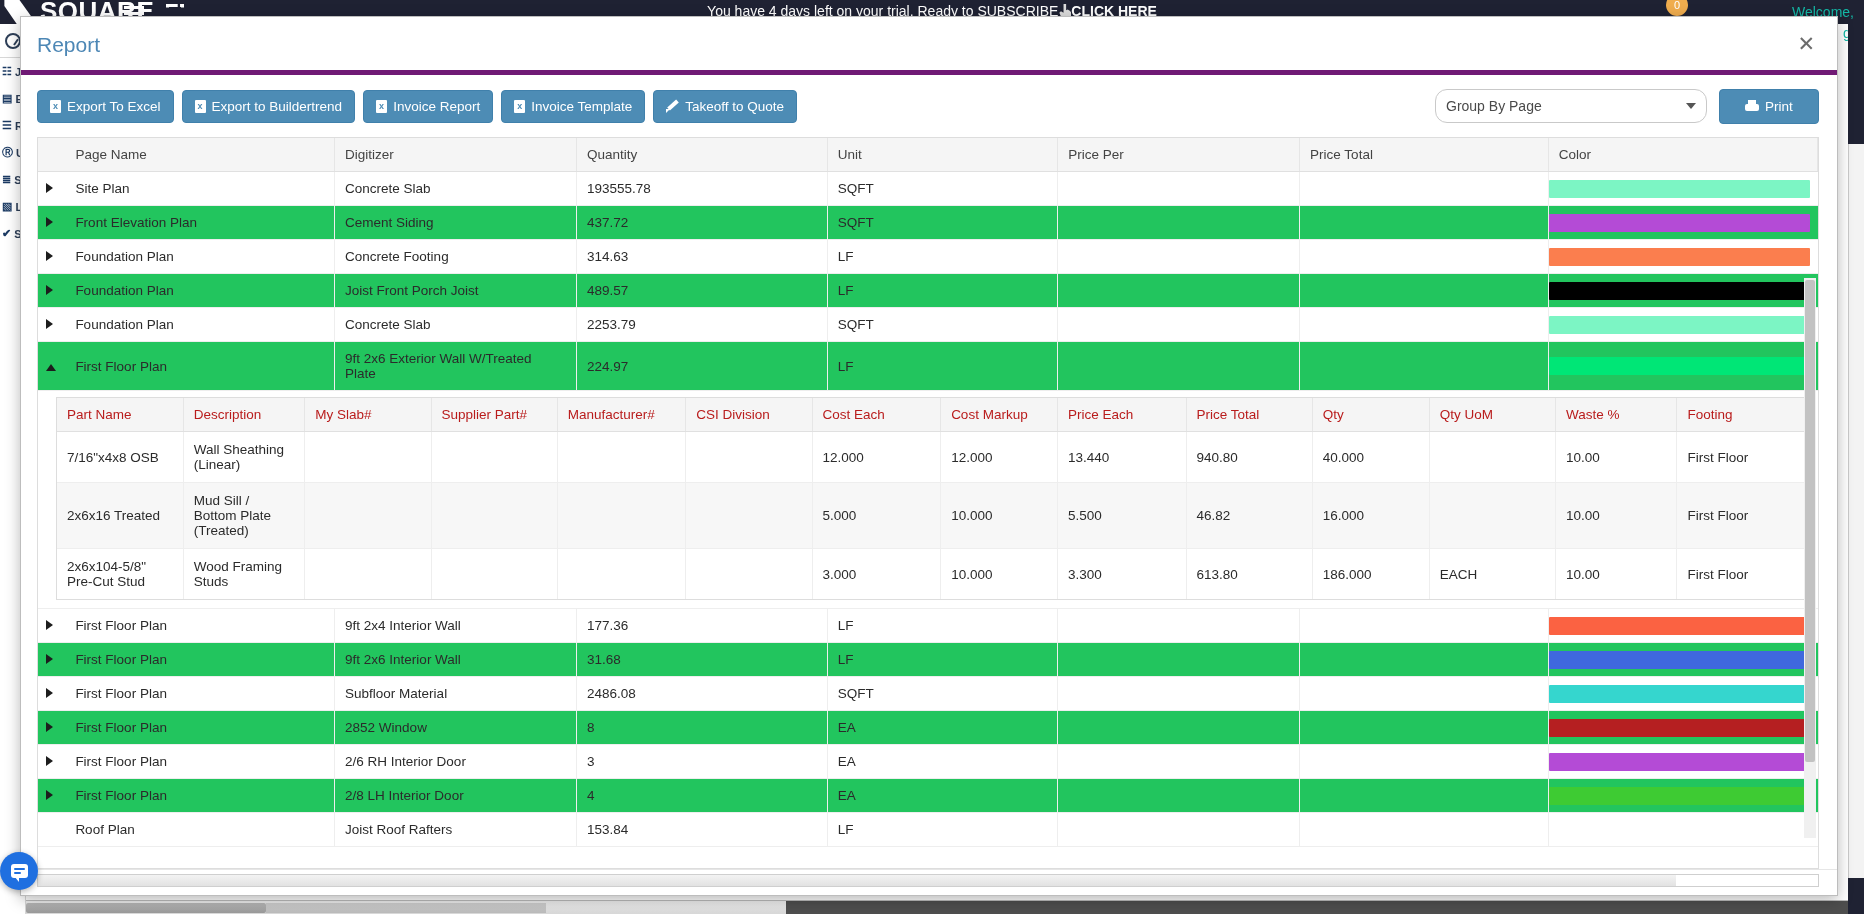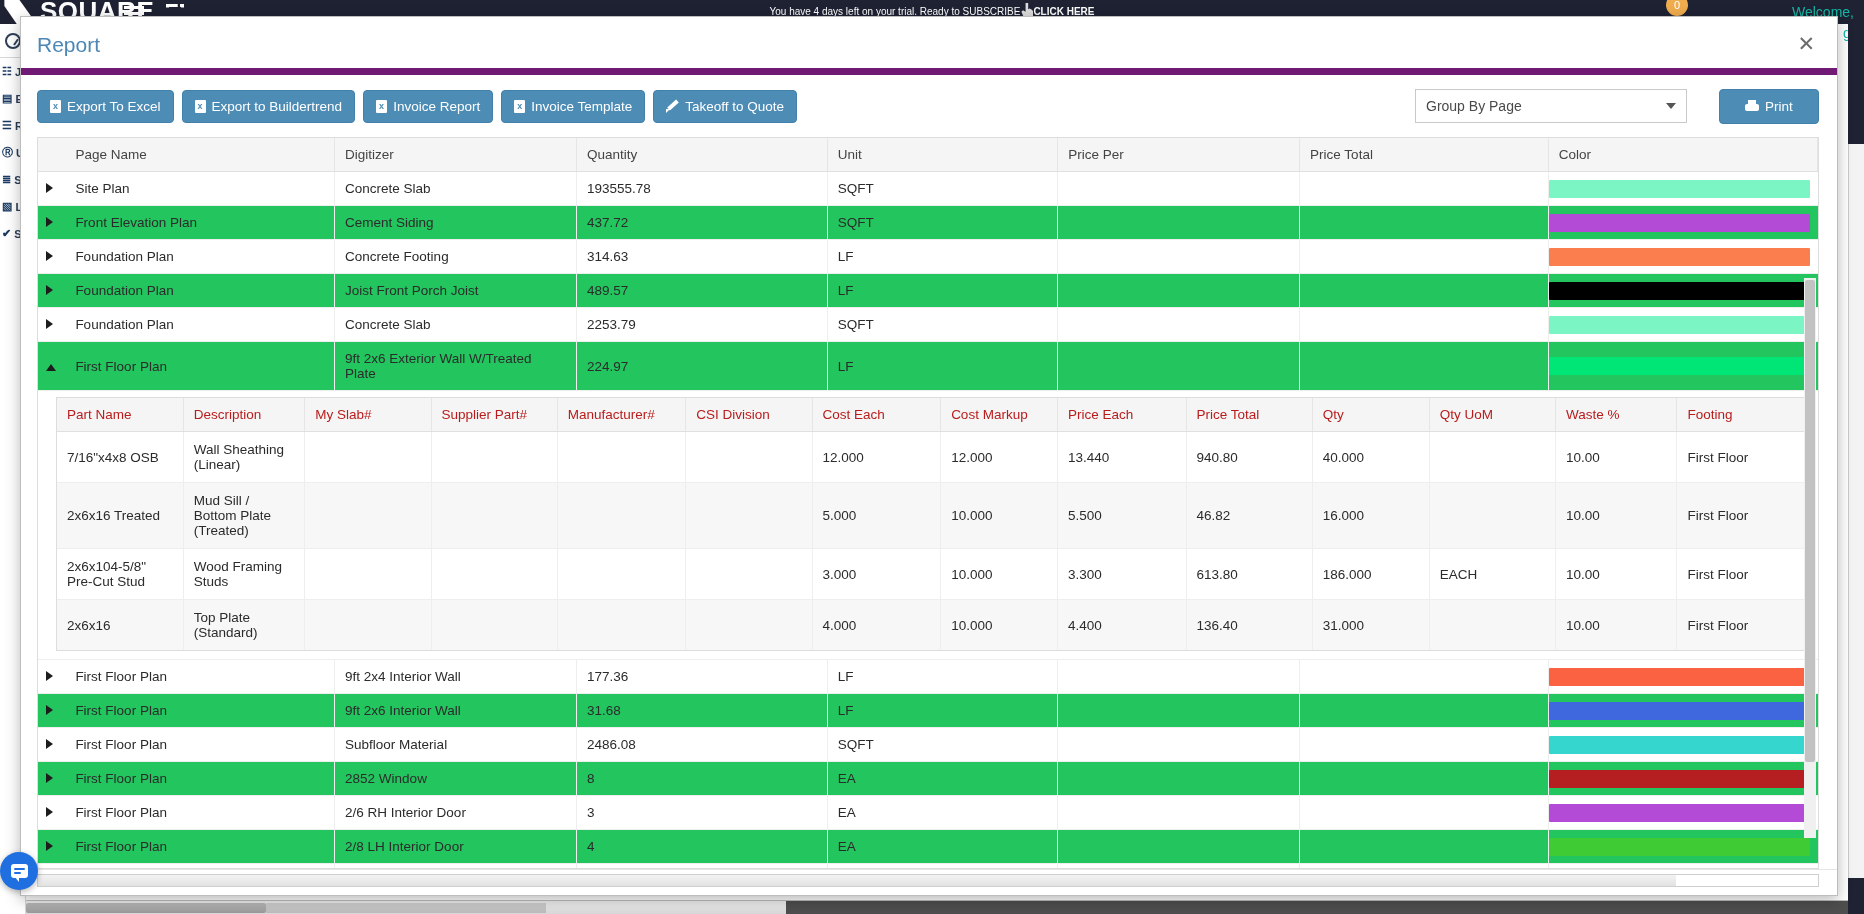--- a/index.html
+++ b/index.html
@@ -37,21 +37,21 @@
   #hamburger { position: absolute; left: 124px; top: 6px; width: 20px; }
   #hamburger span { display:block; height:3px; background:#fff; margin-bottom:3px; }
   #expand-icon {
     position: absolute; left: 166px; top: 4px;
     width: 18px; height: 16px;
     border: 3px solid #fff; border-top-color: #fff;
     clip-path: polygon(0 0,35% 0,35% 22%,0 22%,0 100%,22% 100%,22% 0, 78% 0, 78% 22%, 100% 22%, 100% 0, 65% 0, 65% 100%, 100% 100%, 100% 78%, 0 78%);
   }
   #trial-banner {
     position: absolute; left: 0; right: 0; top: 3px;
-    text-align: center; font-size: 10px; color: #ffffff;
+    text-align: center; font-size: 14px; color: #ffffff;
   }
   #trial-banner .cta { font-weight: bold; border-bottom: 1px solid #fff; }
   #cursor-hand {
     display: inline-block; width: 13px; height: 14px;
     background: #dcdcdc; vertical-align: -2px;
     clip-path: polygon(40% 0, 60% 0, 60% 45%, 72% 40%, 88% 48%, 100% 60%, 100% 100%, 25% 100%, 8% 62%, 20% 52%, 40% 62%);
   }
   #bell-badge {
     position: absolute; right: 176px; top: -6px;
     width: 22px; height: 22px; border-radius: 50%;
@@ -140,21 +140,21 @@
     left: 20px; top: 16px;
     width: 1818px; height: 880px;
     background: #ffffff;
     border: 1px solid #bdbdbd;
     box-shadow: 0 4px 14px rgba(0,0,0,.28);
     z-index: 20;
     display: flex; flex-direction: column;
   }
   #modal-header {
     height: 58px; flex: 0 0 58px;
-    border-bottom: 7px solid #701a75;
+    border-bottom: 5px solid #701a75;
     position: relative;
   }
   #modal-title {
     position: absolute; left: 16px; top: 16px;
     font-size: 21px; color: #4d87b5; font-weight: normal;
   }
   #modal-close {
     position: absolute; right: 18px; top: 12px;
     font-size: 21px; color: #6c6c6c; cursor: pointer;
     line-height: 1; background: none; border: none; padding: 4px;
@@ -202,34 +202,34 @@
   }
   .btn .printer::after{
     content:""; position:absolute; left:3px; top:0; width:8px; height:4px;
     background:#fff;
   }
   #toolbar-right {
     margin-left: auto; display: flex; align-items: center; gap: 12px;
   }
   #group-select {
     width: 272px; height: 34px;
-    border: 1px solid #c9c9c9; border-radius: 0;
+    border: 1px solid #c9c9c9; border-radius: 12px;
     background: #ffffff;
     font-size: 14px; color: #4a4a4a;
     display: flex; align-items: center;
     padding: 0 10px; position: relative; cursor: pointer;
   }
   #group-select .caret {
     position: absolute; right: 10px; top: 13px;
     width: 0; height: 0;
     border-left: 5px solid transparent; border-right: 5px solid transparent;
     border-top: 6px solid #555;
   }
   #print-btn {
-    width: 100px; justify-content: center; padding: 9px 12px; margin-left: 20px;
+    width: 100px; justify-content: center; padding: 9px 12px;
   }
   #grid-wrap {
     flex: 1 1 auto;
     margin: 0 18px 0 16px;
     border: 1px solid #dddddd;
     overflow: hidden;
     position: relative;
     background: #fff;
   }
   table.grid {
@@ -643,36 +643,20 @@
                       <td></td>
                       <td>3.000</td>
                       <td>10.000</td>
                       <td>3.300</td>
                       <td>613.80</td>
                       <td>186.000</td>
                       <td>EACH</td>
                       <td>10.00</td>
                       <td>First Floor</td>
                     </tr>
-                    <tr class="alt">
-                      <td>2x6x16</td>
-                      <td>Top Plate (Standard)</td>
-                      <td></td>
-                      <td></td>
-                      <td></td>
-                      <td></td>
-                      <td>4.000</td>
-                      <td>10.000</td>
-                      <td>4.400</td>
-                      <td>136.40</td>
-                      <td>31.000</td>
-                      <td></td>
-                      <td>10.00</td>
-                      <td>First Floor</td>
-                    </tr>
                   </tbody>
                 </table>
               </div>
             </td>
           </tr>
           <tr>
             <td class="expander"><span class="tri"></span></td>
             <td>First Floor Plan</td>
             <td>9ft 2x4 Interior Wall</td>
             <td>177.36</td>

